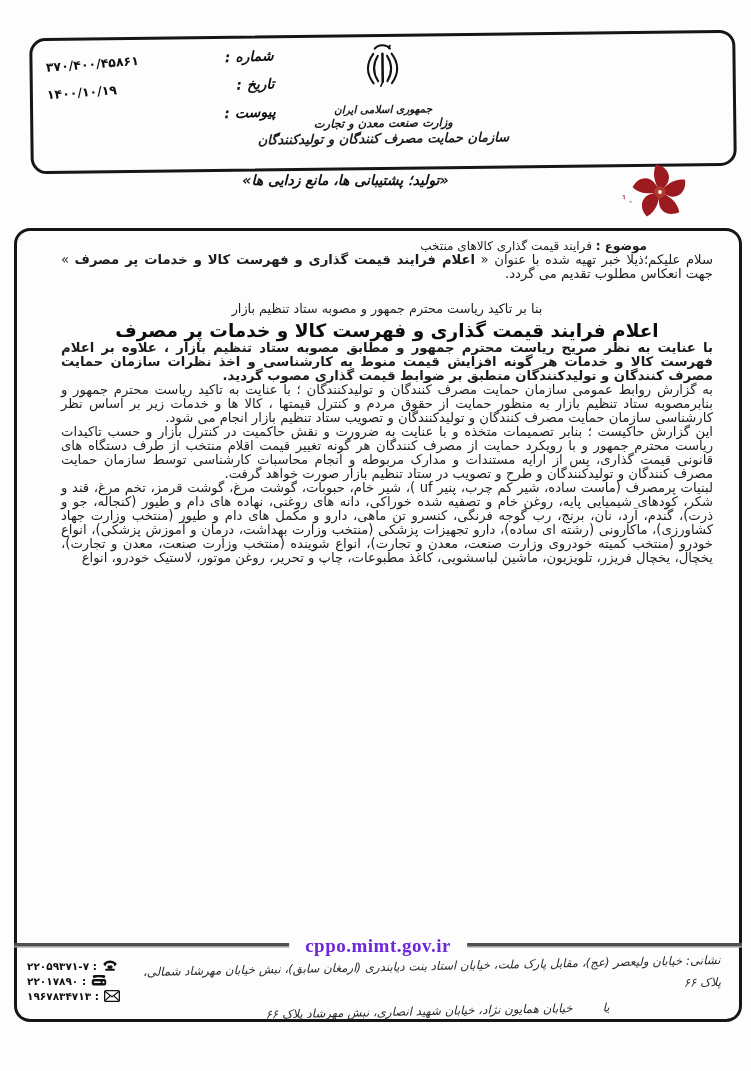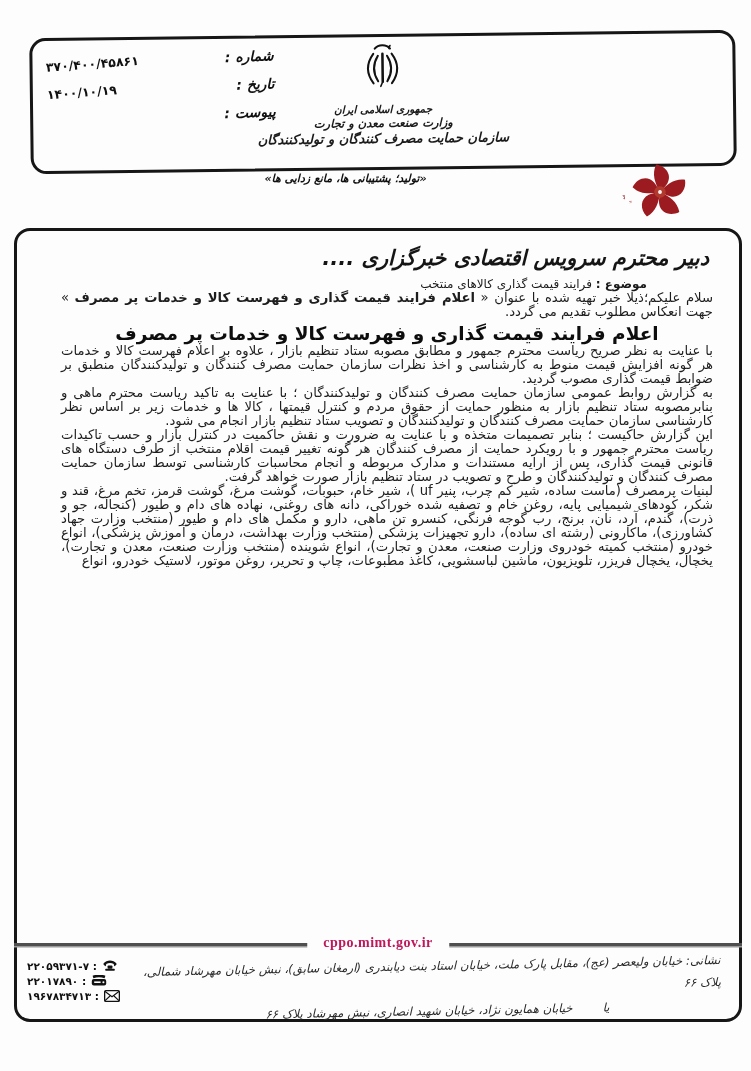--- a/index.html
+++ b/index.html
@@ -22,52 +22,52 @@
     position:absolute;left:0;right:0;top:4px;display:flex;flex-direction:column;
     align-items:center;line-height:1.25;
   }
   .org-block .emblem{margin-bottom:1px;}
   .org-country{font-size:10.5px;font-weight:bold;font-style:italic;}
   .org-ministry{font-size:11.5px;font-weight:bold;font-style:italic;}
   .org-name{font-size:13px;font-weight:bold;font-style:italic;}
   
   .slogan{
     position:absolute;left:0;right:60px;top:172px;text-align:center;
-    font-size:11px;font-weight:bold;font-style:italic;color:#0f0f0f;
+    font-size:14px;font-weight:bold;font-style:italic;color:#0f0f0f;
   }
   
   .stamp{position:absolute;left:612px;top:144px;width:96px;height:96px;z-index:5;transform:rotate(-8deg);}
   
   .main-box{
     position:absolute;left:14px;top:228px;width:722px;height:788px;
     border:3px solid #161616;border-radius:16px;background:#fdfdfd;
   }
   .letter-body{padding:6px 26px 0 44px;}
   .addressee{
     text-align:right;font-size:21px;font-weight:bold;font-style:italic;
     color:#151515;margin:6px 4px 0 0;line-height:1.5;
   }
   .subject-line{margin:2px 66px 0 0;font-size:12px;}
   .subject-label{font-weight:bold;}
   p.just{ text-align:justify;font-size:13.2px;line-height:14px;margin:0;color:#1d1d1d;}
   .salutation{margin-top:36px;}
   .kicker{margin-top:20px;text-align:center;font-size:12.8px;color:#1d1d1d;}
   .headline{margin-top:4px;text-align:center;font-size:18.5px;font-weight:bold;color:#0d0d0d;}
-  .lead{margin-top:16px;font-weight:normal;}
+  .lead{margin-top:16px;font-weight:bold;}
   .p1{margin-top:8px;}
   
   .footer-sep{
     position:absolute;left:-3px;right:-3px;top:712px;height:0;
     border-top:3.5px solid #4f4f4f;box-shadow:0 1.5px 0 #9a9a9a;
   }
   .footer-sep .url{
     position:absolute;left:50%;top:-11px;transform:translateX(-50%);
     background:#fdfdfd;padding:0 16px;direction:ltr;
     font-family:"Liberation Serif","DejaVu Serif",serif;
-    font-size:14px;font-weight:bold;color:#be185d;letter-spacing:0.5px;white-space:nowrap;
+    font-size:19px;font-weight:bold;color:#6d28d9;letter-spacing:0.5px;white-space:nowrap;
   }
   .contacts{position:absolute;left:10px;top:728px;width:132px;}
   .contact-row{display:flex;flex-direction:row;justify-content:flex-start;align-items:center;gap:5px;margin-bottom:3px;direction:ltr;}
   .contact-value{font-size:10.5px;font-weight:bold;color:#101010;direction:ltr;}
   .contact-icon svg{display:block;}
   .address{position:absolute;right:18px;top:724px;width:578px;transform:rotate(-1.2deg);}
   .addr1{font-size:11.8px;font-style:italic;color:#2b2b2b;text-align:right;line-height:1.9;}
   .addr2{font-size:11.8px;font-style:italic;color:#2b2b2b;text-align:right;padding-right:112px;white-space:pre-wrap;line-height:1.9;}
 </style>
 </head>
@@ -138,32 +138,32 @@
       </g>
       <circle cx="50" cy="50" r="6" fill="#b03a2e"></circle>
       <circle cx="50" cy="50" r="2" fill="#fdf2f2"></circle>
     </svg>
   </span>
 
   
   <div class="main-box">
     <div class="letter-body">
 
-      <div class="addressee">دبیر محترم سرویس اقتصادی خبرگزاری ....</div>
 
       <div class="subject-line">
         <span class="subject-label">موضوع :</span><span> فرایند قیمت گذاری کالاهای منتخب</span>
       </div>
 
       <p class="just salutation"><span>سلام علیکم؛ذیلا خبر تهیه شده با عنوان « </span><b>اعلام فرایند قیمت گذاری و فهرست کالا و خدمات پر مصرف</b><span> »  جهت انعکاس مطلوب تقدیم می گردد.</span></p>
 
+      <div class="kicker">بنا بر تاکید ریاست محترم جمهور و مصوبه ستاد تنظیم بازار</div>
       <div class="headline">اعلام فرایند قیمت گذاری و فهرست کالا و خدمات پر مصرف</div>
 
       <p class="just lead">با عنایت به نظر صریح ریاست محترم جمهور و مطابق مصوبه ستاد تنظیم بازار ، علاوه بر اعلام فهرست کالا و خدمات هر گونه افزایش قیمت منوط به کارشناسی و اخذ نظرات سازمان حمایت مصرف کنندگان و تولیدکنندگان منطبق بر ضوابط قیمت گذاری مصوب گردید.</p>
-      <p class="just p1">به گزارش روابط عمومی سازمان حمایت مصرف کنندگان و تولیدکنندگان ؛ با عنایت به تاکید ریاست محترم ماهی و بنابرمصوبه ستاد تنظیم بازار به منظور حمایت از حقوق مردم و کنترل قیمتها ، کالا ها و خدمات زیر بر اساس نظر کارشناسی  سازمان حمایت مصرف کنندگان و تولیدکنندگان و تصویب ستاد تنظیم بازار انجام می شود.</p>
+      <p class="just p1">به گزارش روابط عمومی سازمان حمایت مصرف کنندگان و تولیدکنندگان ؛ با عنایت به تاکید ریاست محترم جمهور و بنابرمصوبه ستاد تنظیم بازار به منظور حمایت از حقوق مردم و کنترل قیمتها ، کالا ها و خدمات زیر بر اساس نظر کارشناسی  سازمان حمایت مصرف کنندگان و تولیدکنندگان و تصویب ستاد تنظیم بازار انجام می شود.</p>
       <p class="just">این گزارش حاکیست ؛ بنابر تصمیمات متخذه  و با عنایت به ضرورت و نقش حاکمیت در کنترل بازار و حسب تاکیدات ریاست محترم جمهور و با رویکرد حمایت از مصرف کنندگان هر گونه تغییر قیمت اقلام منتخب از طرف دستگاه های قانونی قیمت گذاری،  پس از ارایه مستندات و مدارک مربوطه و انجام محاسبات کارشناسی توسط  سازمان حمایت مصرف کنندگان و تولیدکنندگان و طرح و تصویب در ستاد تنظیم بازار صورت خواهد گرفت.</p>
       <p class="just">لبنیات پرمصرف (ماست ساده، شیر کم چرب، پنیر uf )، شیر خام، حبوبات، گوشت مرغ، گوشت قرمز، تخم مرغ، قند و شکر، کودهای شیمیایی پایه، روغن خام و تصفیه شده خوراکی، دانه های روغنی، نهاده های دام و طیور (کنجاله، جو و ذرت)، گندم، آرد، نان، برنج، رب گوجه فرنگی، کنسرو تن ماهی، دارو و مکمل های دام و طیور (منتخب وزارت جهاد کشاورزی)، ماکارونی (رشته ای ساده)، دارو تجهیزات پزشکی (منتخب وزارت بهداشت، درمان و آموزش پزشکی)، انواع خودرو (منتخب کمیته خودروی وزارت صنعت، معدن و تجارت)، انواع شوینده (منتخب وزارت صنعت، معدن و تجارت)، یخچال، یخچال فریزر، تلویزیون، ماشین لباسشویی، کاغذ مطبوعات، چاپ و تحریر، روغن موتور، لاستیک خودرو، انواع</p>
     </div>
 
     <div class="footer-sep">
       <span class="url">cppo.mimt.gov.ir</span>
     </div>
 
     <div class="contacts">
       <div class="contact-row">

